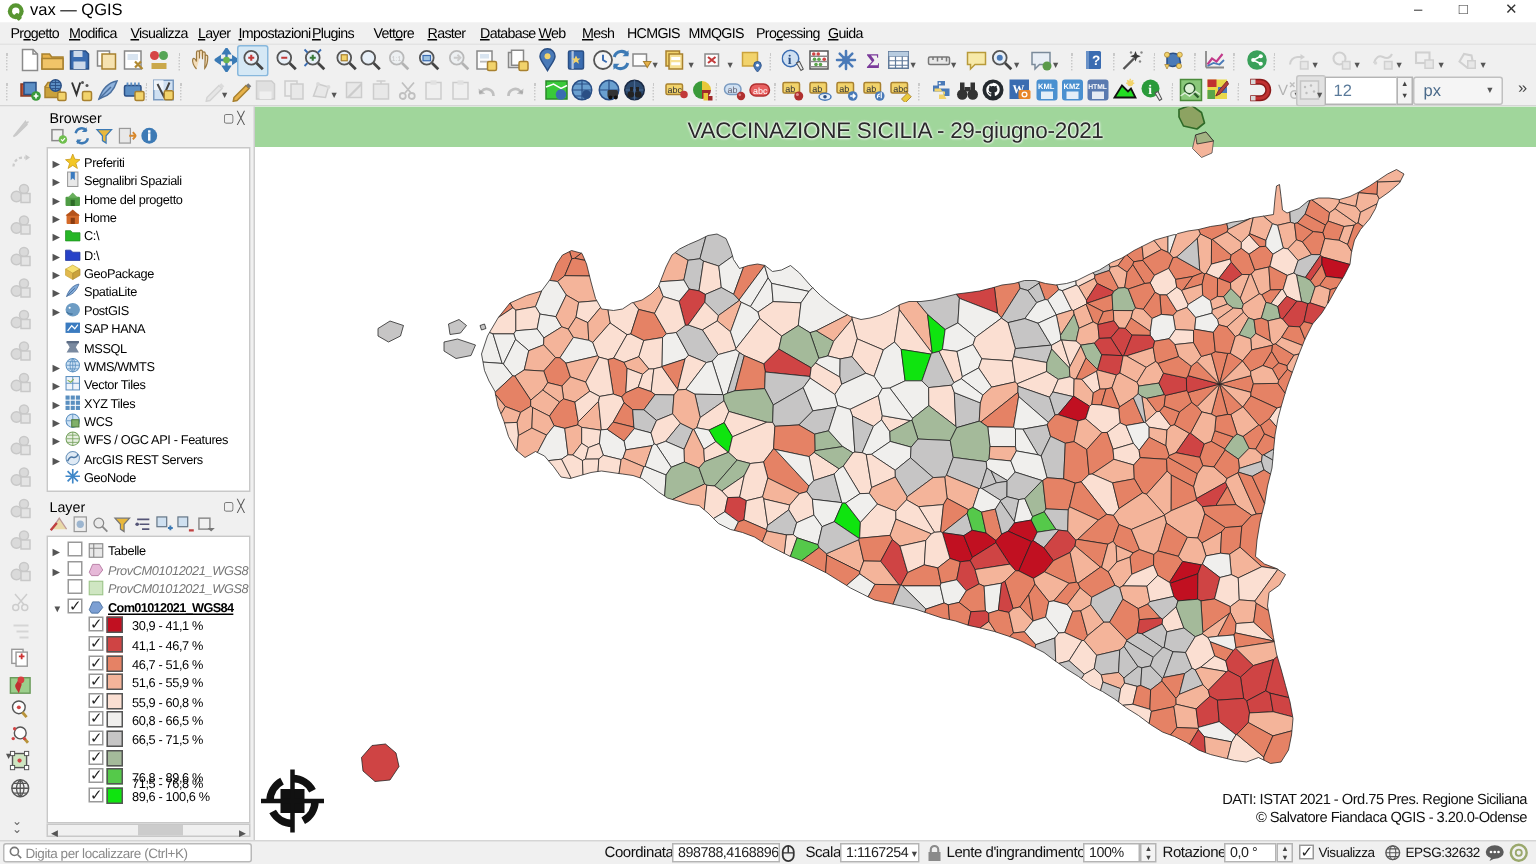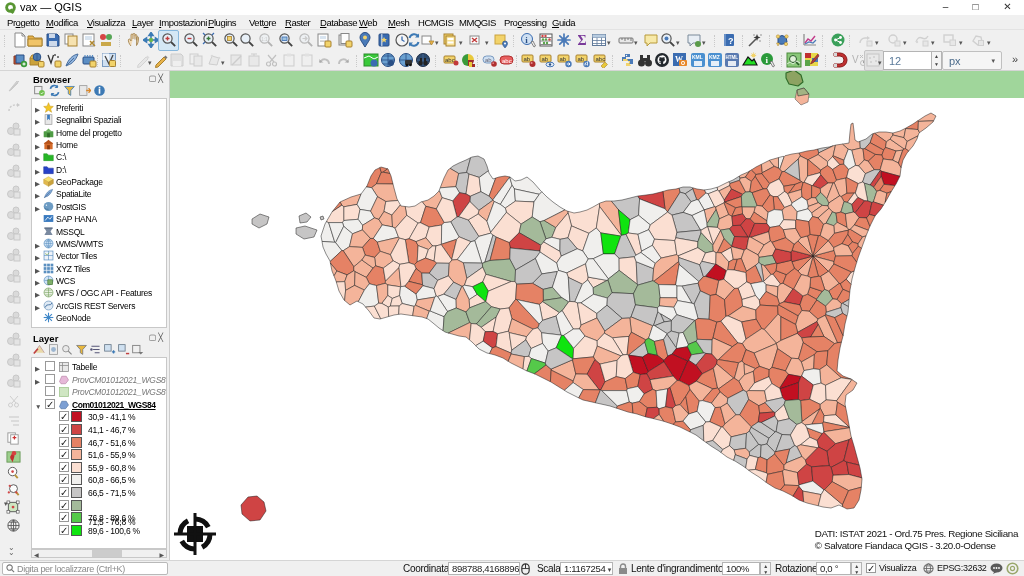--- a/index.html
+++ b/index.html
@@ -16,34 +16,34 @@
 #tb1{left:0;top:31px;width:1024px;height:20px;background:#f0f0f0}
 #tb2{left:0;top:51px;width:1024px;height:20px;background:#f0f0f0;border-bottom:1px solid #d5d5d5}
 .sep{position:absolute;top:4px;width:1px;height:12px;background:transparent;border-left:1px dotted #c9c9c9}
 .dd{position:absolute;top:8px;font-size:7px;color:#555}
 
 #strip{left:0;top:71px;width:29px;height:489px;background:#f0f0f0}
 
 .panel{background:#f0f0f0;border-right:1px solid #cdcdcd}
 #browser{left:29px;top:71px;width:141px;height:259px}
 #layerp{left:29px;top:330px;width:141px;height:230px}
-.ptitle{position:absolute;left:4px;top:3px;font-size:9.5px;font-weight:bold;color:#000}
+.ptitle{position:absolute;left:4px;top:3px;font-size:9.5px;font-weight:normal;color:#000}
 .pbtns{position:absolute;right:4px;top:3px;font-size:8px;color:#555;letter-spacing:2px}
 .tree{position:absolute;background:#fff;border:1px solid #c8c8c8;font-size:8.5px;letter-spacing:-0.25px;color:#000;overflow:hidden}
 #browser .tree{left:2px;top:27px;width:136px;height:230px}
 #layerp .tree{left:2px;top:27px;width:136px;height:192px}
 .row{position:absolute;left:0;height:12px;white-space:nowrap;line-height:12px}
 .tw{position:absolute;color:#555;font-size:6.5px}
 .swatch{position:absolute;width:11px;height:11px;border:1px solid #555}
 .cb{position:absolute;width:10px;height:10px;border:1px solid #999;background:#fff;font-size:10px;line-height:9px;text-align:center;color:#222}
 
 #map{left:170px;top:71px;width:854px;height:489px;background:#fff;overflow:hidden}
 #band{position:absolute;left:0;top:0;width:854px;height:27px;background:#a0d69b}
 #mtitle{position:absolute;left:0;top:8px;width:854px;text-align:center;font-size:15px;letter-spacing:-0.2px;color:#2a2a2a;text-shadow:0 0 2px #fff,0 0 2px #fff,0 0 1px #fff}
-#attrib{position:absolute;right:6px;top:457px;text-align:left;font-size:9.8px;letter-spacing:-0.35px;color:#111;line-height:11.5px}
+#attrib{position:absolute;right:6px;top:457px;text-align:right;font-size:9.8px;letter-spacing:-0.35px;color:#111;line-height:11.5px}
 
 #status{left:0;top:560px;width:1024px;height:27px;background:#f0f0f0;border-top:1px solid #d5d5d5;font-size:9.5px;letter-spacing:-0.3px;color:#222}
 .sbox{position:absolute;top:1px;height:13px;background:#fff;border:1px solid #b4b4b4;font-size:9.5px;line-height:12px;padding:0 3px;overflow:hidden;white-space:nowrap}
 .slabel{position:absolute;top:2px;font-size:10px;color:#111}
 #locator{position:absolute;left:2px;top:1px;width:166px;height:13px;background:#fff;border:1px solid #b9b9b9;border-radius:2px;color:#8a8a8a;font-size:9px;line-height:12px;padding-left:14px}
 .spin{position:absolute;top:1px;width:11px;height:13px;background:#f4f4f4;border:1px solid #b4b4b4;font-size:5px;color:#444;text-align:center;line-height:6px}
 </style></head>
 <body>
 <div id="app">
 
@@ -1099,20 +1099,21 @@
       </div>
  <div style="position:absolute;left:2px;top:219px;width:136px;height:9px;background:#f0f0f0;border:1px solid #c8c8c8;font-size:6px;color:#555">
         <span style="position:absolute;left:2px;top:1px">◀</span>
         <span style="position:absolute;right:2px;top:1px">▶</span>
         <span style="position:absolute;left:60px;top:0px;width:30px;height:7px;background:#ccc"></span>
       </div>
 </div>
 
 <div class="abs" id="map">
  <div id="band"></div>
+ <div id="mtitle">VACCINAZIONE SICILIA - 29-giugno-2021</div>
  <svg style="position:absolute;left:0;top:0" width="854" height="489" viewBox="170 71 854 489">
   <g stroke="#1d1d1d" stroke-width="0.5" stroke-linejoin="round">
   <path d="M918.4,121.4 918.1,120.6 913.0,124.0 906.0,128.0 905.5,128.3 905.7,128.5 918.1,129.6 918.4,121.4Z" fill="#e58265"></path>
 <path d="M918.4,121.4 933.6,120.8 936.0,116.0 931.0,113.0 925.0,116.0 919.0,120.0 918.1,120.6 918.4,121.4Z" fill="#f4b49a"></path>
 <path d="M886.4,141.8 890.1,139.1 892.9,135.0 892.9,133.0 886.0,132.0 879.0,132.0 874.5,133.3 886.4,141.8Z" fill="#f4b49a"></path>
 <path d="M905.5,128.3 900.0,131.0 893.0,133.0 892.9,133.0 892.9,135.0 903.9,137.7 905.7,128.5 905.5,128.3Z" fill="#f4b49a"></path>
 <path d="M918.1,129.6 905.7,128.5 903.9,137.7 907.0,141.5 918.0,135.9 919.0,133.0 919.5,132.6 918.1,129.6Z" fill="#f4b49a"></path>
 <path d="M918.4,121.4 918.1,129.6 919.5,132.6 926.0,128.0 933.0,122.0 933.6,120.8 918.4,121.4Z" fill="#f4b49a"></path>
 <path d="M859.9,141.3 858.0,142.0 855.0,140.0 854.0,131.0 853.0,123.0 851.0,124.0 850.0,132.0 849.0,143.0 843.0,144.0 842.3,144.1 848.3,149.2 851.7,150.2 860.3,148.2 859.9,141.3Z" fill="#f4b49a"></path>
 <path d="M864.9,148.6 870.1,142.7 873.4,133.6 872.0,134.0 866.0,139.0 859.9,141.3 860.3,148.2 863.0,149.0 864.9,148.6Z" fill="#c6c5c5"></path>

